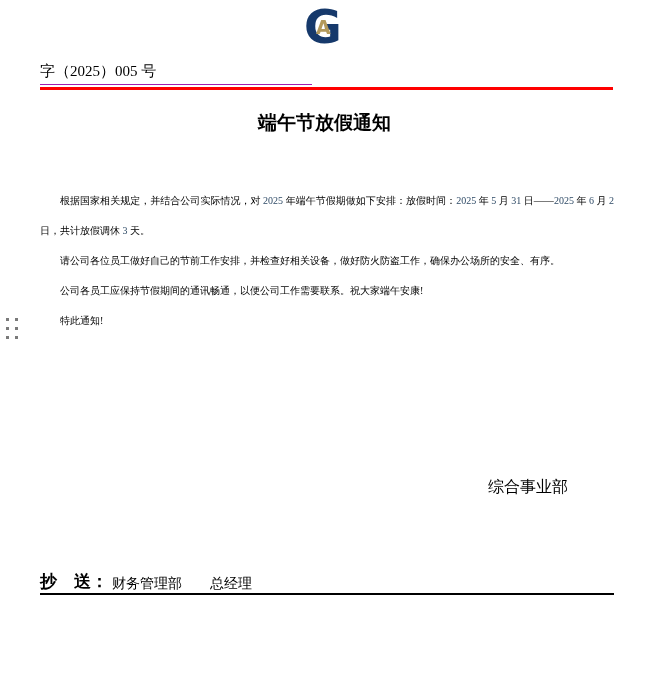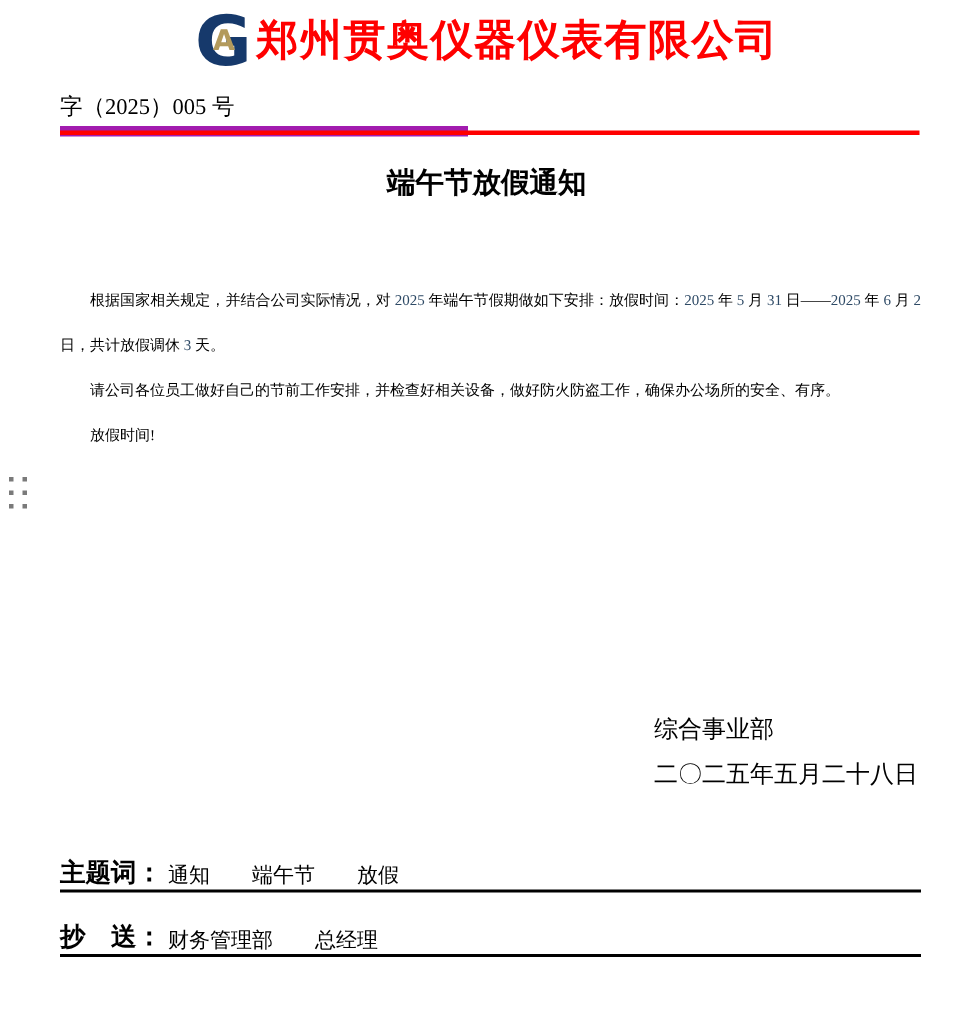--- a/index.html
+++ b/index.html
@@ -30,21 +30,21 @@
     font-size:28px;font-weight:bold;color:#ff0000;
     letter-spacing:1px;white-space:nowrap;
   }
   
   .docnum{
     position:absolute;top:62px;left:40px;
     font-size:15px;
   }
   .docnum-inner{
     display:inline-block;width:272px;
-    border-bottom:7px solid #a21caf;
+    border-bottom:1px solid #a21caf;
     padding-bottom:3px;
   }
   .redline{
     position:absolute;top:87px;left:40px;width:573px;height:3px;
     background:#ff0000;
   }
   
   .doc-title{
     position:absolute;top:110px;left:0;width:649px;
     text-align:center;font-size:19px;font-weight:bold;line-height:26px;
@@ -90,53 +90,48 @@
   }
 </style>
 </head>
 <body>
 
 <div class="header">
   <span class="logo">
     <span class="logo-g">G</span>
     <span class="logo-a">A</span>
   </span>
-  <span class="company-name">郑州贯奥仪器仪表有限公司</span>
 </div>
 
 <div class="docnum">
   <span class="docnum-inner">字（2025）005 号</span>
 </div>
 
 <div class="redline"></div>
 
 <h1 class="doc-title">端午节放假通知</h1>
 
 <div class="body-text">
     <p><span>根据国家相关规定，并结合公司实际情况，对 </span><span class="num">2025</span><span> 年端午节假期做如下安排：放假时间：</span><span class="num">2025</span><span> 年 </span><span class="num">5</span><span> 月 </span><span class="num">31</span><span> 日——</span><span class="num">2025</span><span> 年 </span><span class="num">6</span><span> 月 </span><span class="num">2</span><span> 日，共计放假调休 </span><span class="num">3</span><span> 天。</span></p>
     <p><span>请公司各位员工做好自己的节前工作安排，并检查好相关设备，做好防火防盗工作，确保办公场所的安全、有序。</span></p>
-    <p><span>放假时间!</span></p>
+    <p><span>公司各员工应保持节假期间的通讯畅通，以便公司工作需要联系。祝大家端午安康!</span></p>
+    <p><span>特此通知!</span></p>
   </div>
 
 <div class="drag-handle">
   <i></i>
     <i></i>
     <i></i>
     <i></i>
     <i></i>
     <i></i>
 </div>
 
 <div class="signature">
   <div class="sig-dept">综合事业部</div>
-  <div class="sig-date">二〇二五年五月二十八日</div>
 </div>
 
 <div class="footer">
-  <div class="footer-row">
-    <span class="footer-label">主题词：</span>
-    <span class="footer-value">通知　　端午节　　放假</span>
-  </div>
   <div class="footer-row">
     <span class="footer-label">抄　送：</span>
     <span class="footer-value">财务管理部　　总经理</span>
   </div>
 </div>
 
 </body></html>

